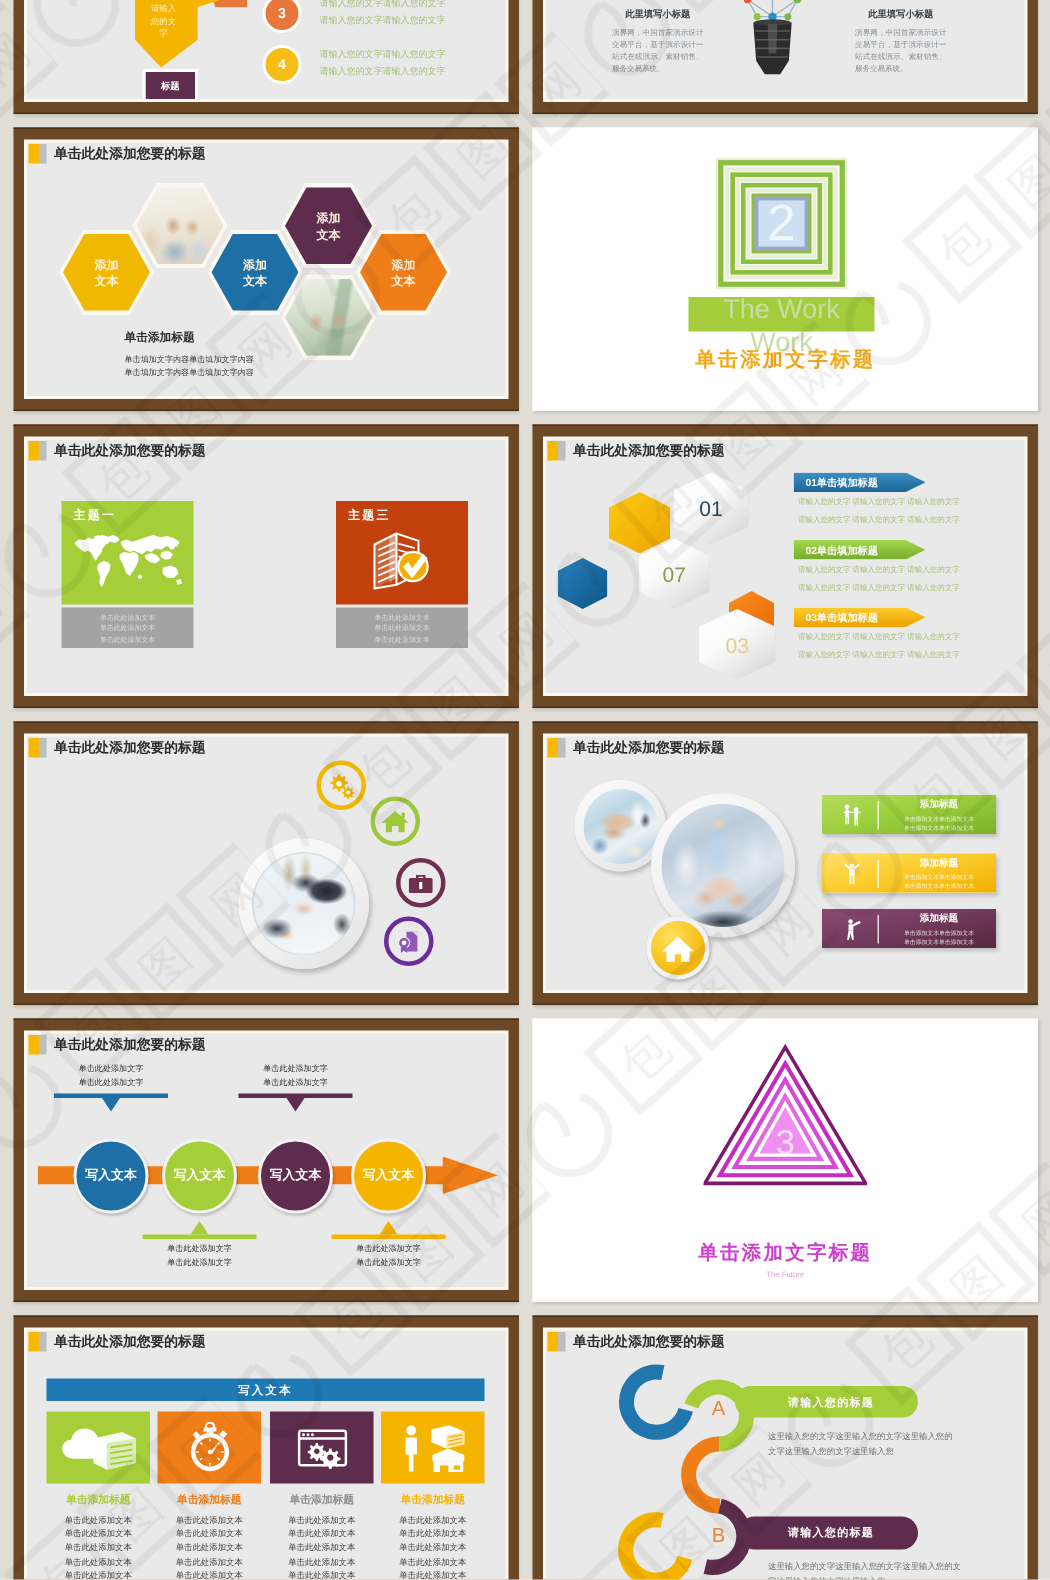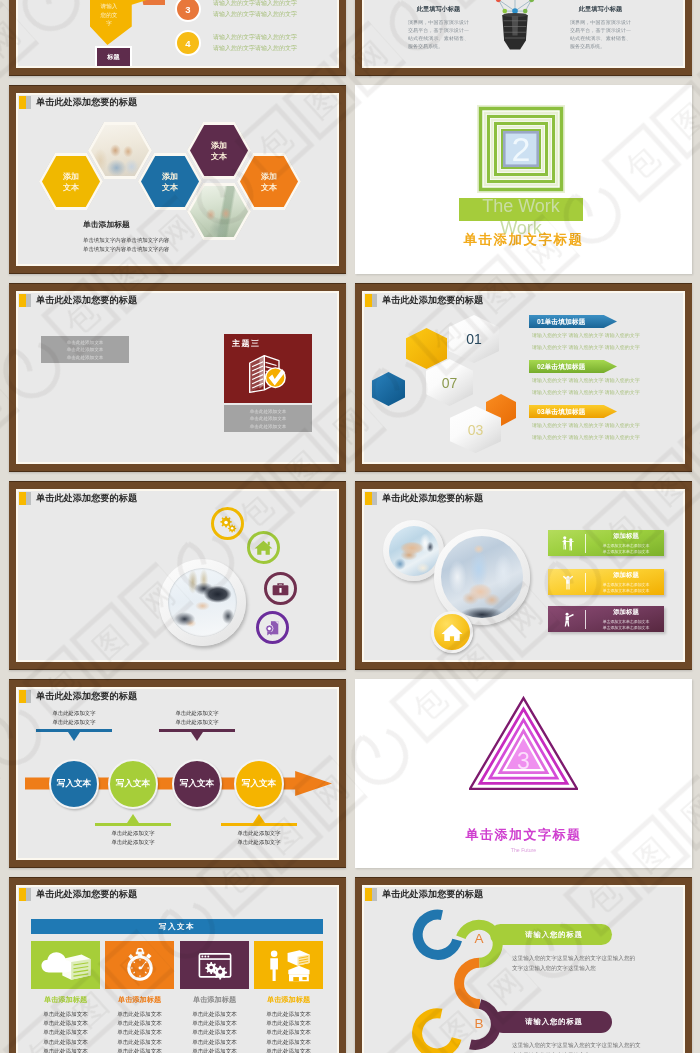--- a/index.html
+++ b/index.html
@@ -92,21 +92,21 @@
 
   
   .vh{position:absolute;
       clip-path:polygon(50% 0,100% 25%,100% 75%,50% 100%,0 75%,0 25%);
       display:flex;align-items:center;justify-content:center;font-size:14px;font-weight:300;}
   .vh-blue{left:8px;top:79px;width:33px;height:34px;background:linear-gradient(135deg,#2a82be,#0c5486);}
   .vh-yellow{left:42px;top:35px;width:41px;height:41px;background:linear-gradient(135deg,#fdca14,#eaa500);}
   .vh-orange{left:122px;top:101px;width:30px;height:32px;background:linear-gradient(135deg,#fa8c20,#e76b05);}
   .vh-w1{left:85px;top:22px;width:50px;height:48px;}
   .vh-w2{left:62px;top:66px;width:47px;height:47px;}
-  .vh-w3{left:86px;top:113px;width:51px;height:47px;text-align:right;}
+  .vh-w3{left:102px;top:113px;width:51px;height:47px;text-align:right;}
   .vh-w1,.vh-w2,.vh-w3{background:linear-gradient(143deg,#ffffff 0%,#fbfbfb 40%,#e6e6e6 72%,#d0d0d0 100%);
         filter:drop-shadow(1.5px 2px 2px rgba(0,0,0,.22));}
   .s6-row{position:absolute;left:165px;width:170px;}
   .s6-arrow{position:relative;width:88px;height:13px;display:flex;align-items:center;
      clip-path:polygon(0 0,85% 0,100% 50%,85% 100%,0 100%);}
   .s6-arrow span{color:#fff;font-size:6.8px;font-weight:bold;margin-left:8px;}
   .s6-l{font-size:5px;color:#a6bf79;line-height:9px;margin-left:3px;margin-top:3px;white-space:nowrap;}
 
   
   .s7-panel{position:absolute;left:37px;top:40px;width:87px;}
@@ -399,28 +399,49 @@
 
 <div class="slide framed" style="left:9px;top:283px;">
  <div class="inner">
   <div class="canvas">
     <div class="hdr">
       <div class="tagb"></div>
       <div class="tagg"></div>
       <div class="htxt">单击此处添加您要的标题</div>
     </div>
     <div class="s5-card" style="left:23px;">
+      <div class="s5-top" style="background:#a6ce39;">
+        <div class="s5-t">主题一</div>
+        <svg class="s5-ic" viewBox="2 8 196 100" preserveAspectRatio="xMidYMid meet">
+          <g fill="#fff">
+            <path d="M6 26 L14 20 L24 21 L31 17 L40 19 L46 14 L56 12 L66 15 L74 12 L82 15 L86 21 L78 26 L70 24 L62 29
+                     L56 36 L54 44 L48 50 L44 58 L40 52 L36 44 L30 40 L24 42 L18 38 L12 33 Z"></path>
+            <path d="M54 22 L62 20 L68 24 L62 28 L56 27 Z"></path>
+            <path d="M40 15 L48 12 L52 16 L46 19 Z"></path>
+            <path d="M50 62 L58 58 L66 60 L70 66 L68 76 L62 86 L58 98 L54 104 L50 96 L52 86 L48 76 L46 68 Z"></path>
+            <path d="M86 46 L94 42 L104 44 L112 42 L118 46 L120 56 L116 66 L110 76 L104 84 L98 80 L94 70 L90 60 L86 54 Z"></path>
+            <path d="M88 24 L98 20 L108 24 L120 20 L132 16 L146 12 L158 16 L170 14 L182 18 L192 24 L188 32 L178 34
+                     L168 32 L160 38 L150 36 L142 42 L134 40 L126 46 L120 44 L112 40 L104 42 L96 38 L90 32 Z"></path>
+            <path d="M130 48 L142 44 L152 48 L158 56 L150 62 L140 60 L132 54 Z"></path>
+            <path d="M160 42 L172 40 L180 46 L176 54 L166 56 L158 50 Z"></path>
+            <path d="M162 70 L176 66 L186 70 L190 80 L182 88 L170 88 L162 80 Z"></path>
+            <path d="M186 92 L194 90 L196 98 L188 100 Z"></path>
+            <path d="M118 84 L124 82 L126 88 L120 90 Z"></path>
+            <path d="M172 32 L180 30 L184 36 L176 38 Z"></path>
+          </g>
+        </svg>
+      </div>
       <div class="s5-bot">
         <div>单击此处添加文本</div>
         <div>单击此处添加文本</div>
         <div>单击此处添加文本</div>
       </div>
     </div>
     <div class="s5-card" style="left:206px;">
-      <div class="s5-top" style="background:#7f1d1d;">
+      <div class="s5-top" style="background:#c2410c;">
         <div class="s5-t">主题三</div>
         <svg class="s5-ic" viewBox="0 0 72 72" preserveAspectRatio="xMidYMid meet">
           <g fill="#fff">
             <path d="M6 18 L30 6 L30 54 L6 66 Z" opacity=".18"></path>
             <path d="M30 6 L30 54 L22 60 L22 12 Z" opacity=".35"></path>
           </g>
           <g fill="none" stroke="#fff" stroke-width="2.2" stroke-linejoin="round">
             <path d="M6 18 L30 6 L54 14 L54 50 L30 62 L6 66 Z"></path>
             <path d="M30 6 L30 62"></path>
           </g>

